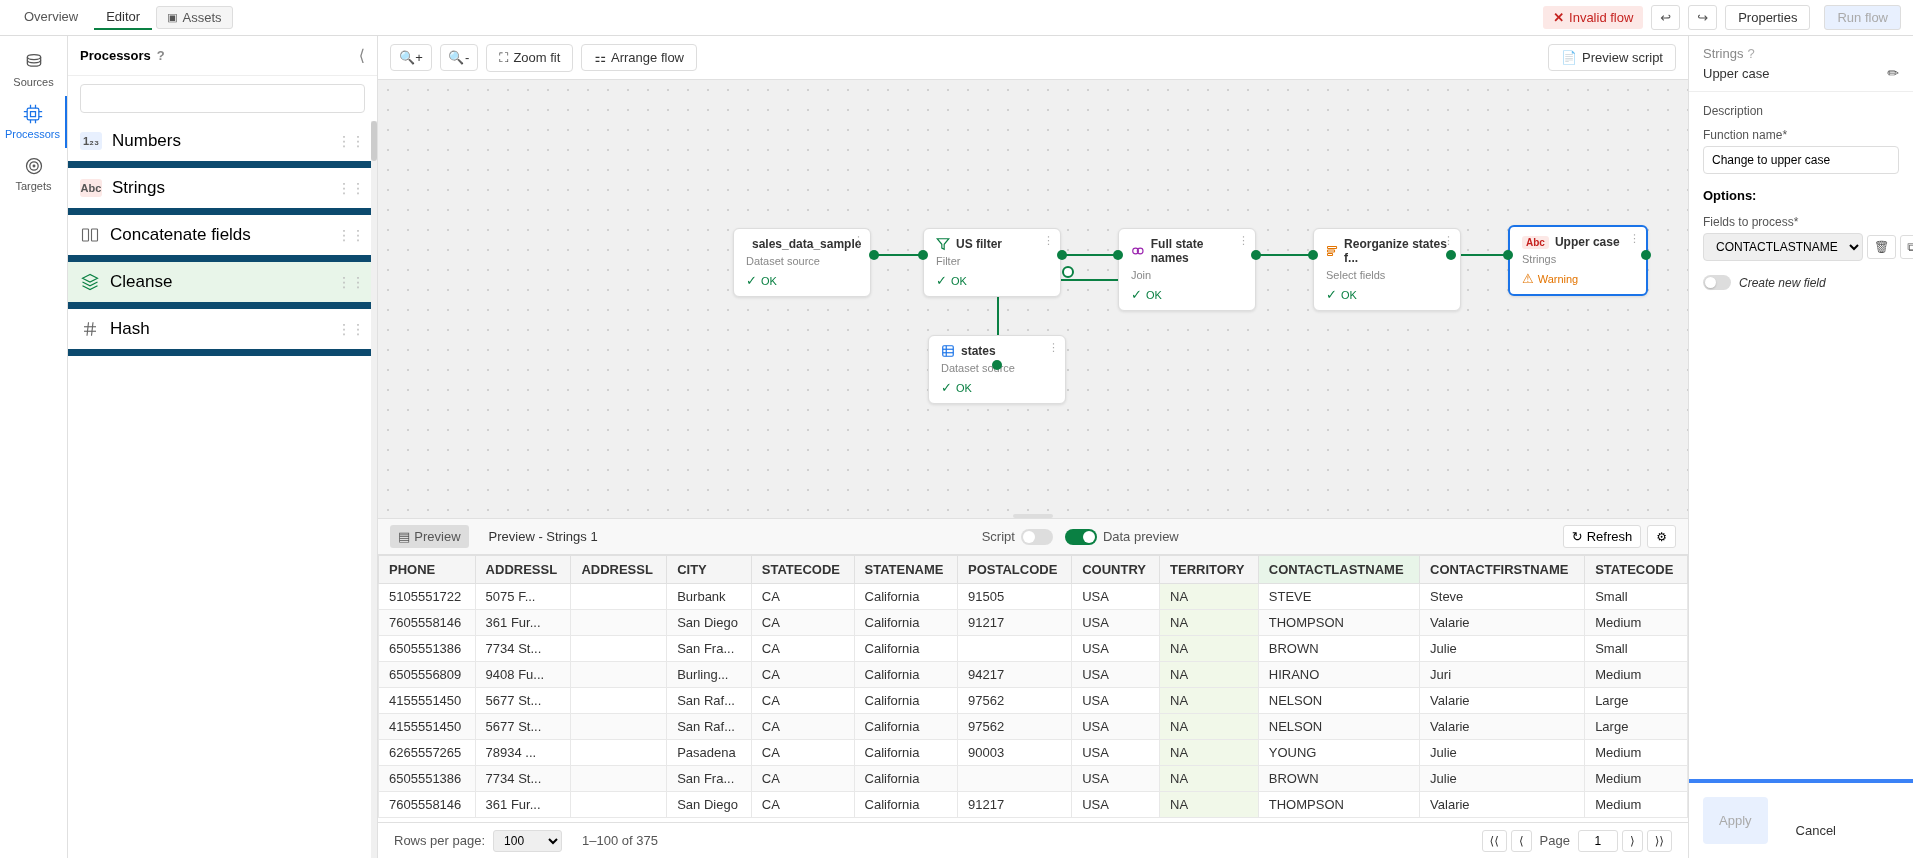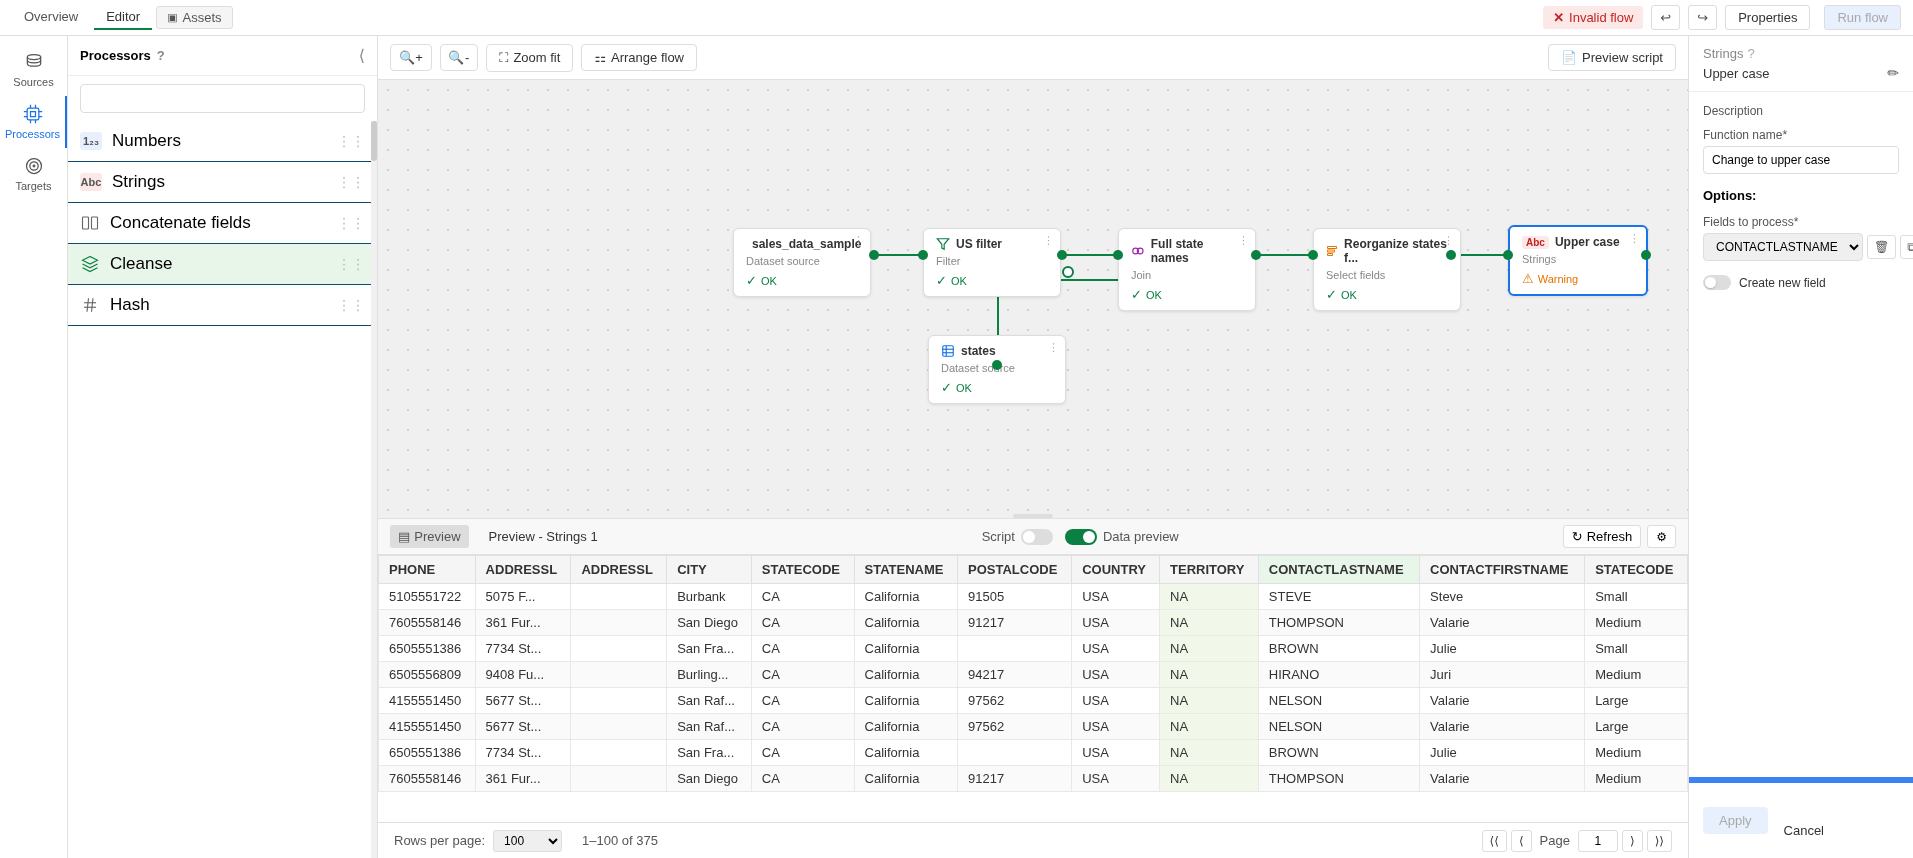--- a/index.html
+++ b/index.html
@@ -24,21 +24,21 @@
     .sidebar-item.active { color: #1a73e8; border-right: 2px solid #1a73e8; }
     .sidebar-item svg { width: 20px; height: 20px; }
     .sidebar-label { font-size: 11px; }
 
     
     .processors-panel { width: 310px; background: #fff; border-right: 1px solid #e0e0e0; display: flex; flex-direction: column; flex-shrink: 0; }
     .processors-header { padding: 10px 12px; display: flex; align-items: center; justify-content: space-between; border-bottom: 1px solid #eee; }
     .processors-title { font-weight: 600; font-size: 14px; display: flex; align-items: center; gap: 6px; }
     .search-box { margin: 8px 12px; padding: 6px 10px; border: 1px solid #ddd; border-radius: 4px; width: calc(100% - 24px); outline: none; }
     .processor-list { flex: 1; overflow-y: auto; }
-    .processor-item { display: flex; align-items: center; padding: 10px 12px; border-bottom: 1px solid #0c4a6e; cursor: pointer; justify-content: space-between; }
+    .processor-item { display: flex; align-items: center; padding: 10px 12px; border-bottom: 7px solid #0c4a6e; cursor: pointer; justify-content: space-between; }
     .proc-left { display: flex; align-items: center; gap: 10px; }
     .proc-icon { width: 20px; height: 20px; display: flex; align-items: center; justify-content: center; color: #666; font-size: 14px; }
     .proc-name { font-size: 17px; }
     .drag-icon { color: #bbb; font-size: 14px; cursor: grab; }
 
     
     .canvas-area { flex: 1; display: flex; flex-direction: column; overflow: hidden; }
     .canvas-toolbar { height: 44px; background: #fff; border-bottom: 1px solid #e0e0e0; display: flex; align-items: center; padding: 0 12px; gap: 8px; flex-shrink: 0; }
     .canvas-btn { padding: 5px 12px; background: #fff; border: 1px solid #ddd; border-radius: 4px; cursor: pointer; display: flex; align-items: center; gap: 5px; font-size: 13px; color: #333; }
     .preview-script-btn { margin-left: auto; padding: 5px 12px; background: #fff; border: 1px solid #ddd; border-radius: 4px; cursor: pointer; display: flex; align-items: center; gap: 5px; font-size: 13px; color: #333; }
@@ -68,25 +68,25 @@
     .strings-label { font-size: 11px; color: #888; display: flex; align-items: center; gap: 4px; }
     .right-panel-title { font-size: 18px; font-weight: 400; color: #333; display: flex; align-items: center; justify-content: space-between; margin-top: 4px; }
     .right-panel-body { padding: 12px 14px; flex: 1; }
     .field-label { font-size: 12px; color: #555; margin-bottom: 4px; margin-top: 12px; }
     .field-label:first-child { margin-top: 0; }
     .options-title { font-size: 13px; font-weight: 600; margin-top: 14px; margin-bottom: 6px; }
     .field-select { width: 100%; padding: 6px 8px; border: 1px solid #ddd; border-radius: 4px; background: #fff; font-size: 12px; appearance: none; cursor: pointer; }
     .select-with-btns { display: flex; align-items: center; gap: 4px; }
     .select-with-btns select { flex: 1; padding: 5px 8px; border: 1px solid #ddd; border-radius: 4px; font-size: 12px; cursor: pointer; }
     .icon-btn { padding: 4px 6px; background: #fff; border: 1px solid #ddd; border-radius: 3px; cursor: pointer; font-size: 12px; color: #555; }
-    .checkbox-row { display: flex; align-items: center; gap: 8px; margin-top: 14px; }
+    .checkbox-row { display: flex; align-items: center; gap: 8px; margin-top: 14px; font-style: italic; }
     .toggle-switch { width: 28px; height: 15px; background: #ddd; border-radius: 8px; position: relative; cursor: pointer; }
     .toggle-knob { width: 11px; height: 11px; background: #fff; border-radius: 50%; position: absolute; top: 2px; left: 2px; box-shadow: 0 1px 2px rgba(0,0,0,0.2); }
     .checkbox-label { font-size: 12px; color: #333; }
-    .action-buttons { display: flex; gap: 4px; padding: 14px; border-top: 6px solid #3b82f6; margin-top: auto; align-items: center; }
+    .action-buttons { display: flex; gap: 16px; padding: 14px; border-top: 4px solid #3b82f6; margin-top: auto; }
     .apply-btn { padding: 6px 16px; background: #e8f0fe; color: #aaa; border: none; border-radius: 4px; cursor: pointer; font-size: 13px; }
     .cancel-btn { padding: 6px 12px; background: #fff; color: #333; border: none; border-radius: 4px; cursor: pointer; font-size: 13px; margin-top: 20px; }
 
     
     .preview-area { height: 340px; background: #fff; border-top: 1px solid #e0e0e0; display: flex; flex-direction: column; flex-shrink: 0; }
     .preview-toolbar { height: 36px; background: #f8f8f8; border-bottom: 1px solid #e0e0e0; display: flex; align-items: center; padding: 0 12px; gap: 8px; flex-shrink: 0; }
     .preview-tab { padding: 4px 8px; font-size: 12px; color: #555; cursor: pointer; background: #ddd; border-radius: 3px; display: flex; align-items: center; gap: 4px; }
     .preview-title { font-size: 13px; color: #333; margin-left: 12px; }
     .script-toggle { display: flex; align-items: center; gap: 6px; margin-left: auto; font-size: 12px; color: #555; }
     .toggle-on { width: 32px; height: 16px; background: #0a8043; border-radius: 8px; position: relative; cursor: pointer; }
@@ -515,20 +515,34 @@
                 <td>CA</td>
                 <td>California</td>
                 <td>97562</td>
                 <td>USA</td>
                 <td style="background: rgb(241, 248, 233);">NA</td>
                 <td>NELSON</td>
                 <td>Valarie</td>
                 <td>Large</td>
               </tr>
               <tr>
+                <td>6265557265</td>
+                <td>78934 ...</td>
+                <td></td>
+                <td>Pasadena</td>
+                <td>CA</td>
+                <td>California</td>
+                <td>90003</td>
+                <td>USA</td>
+                <td style="background: rgb(241, 248, 233);">NA</td>
+                <td>YOUNG</td>
+                <td>Julie</td>
+                <td>Medium</td>
+              </tr>
+              <tr>
                 <td>6505551386</td>
                 <td>7734 St...</td>
                 <td></td>
                 <td>San Fra...</td>
                 <td>CA</td>
                 <td>California</td>
                 <td></td>
                 <td>USA</td>
                 <td style="background: rgb(241, 248, 233);">NA</td>
                 <td>BROWN</td>

